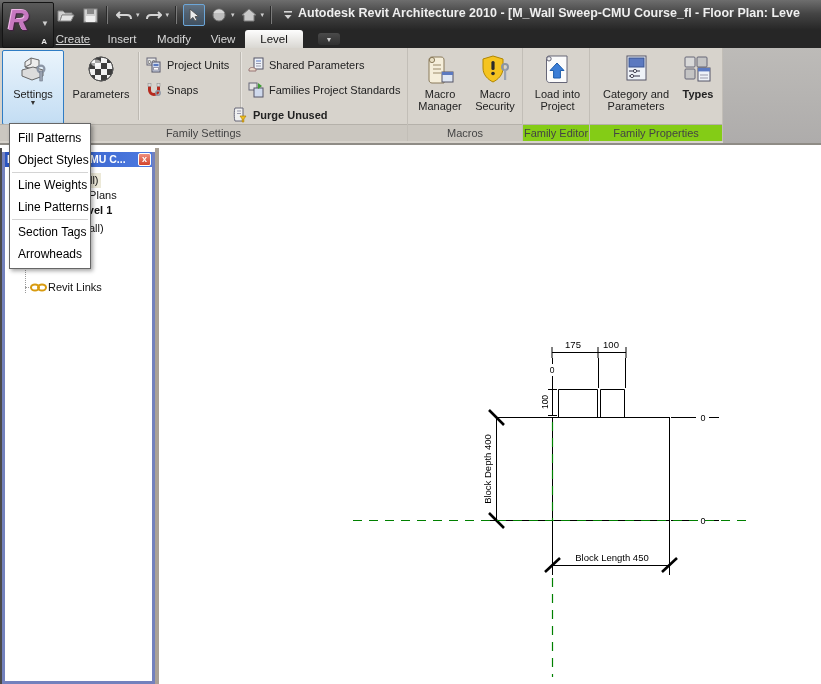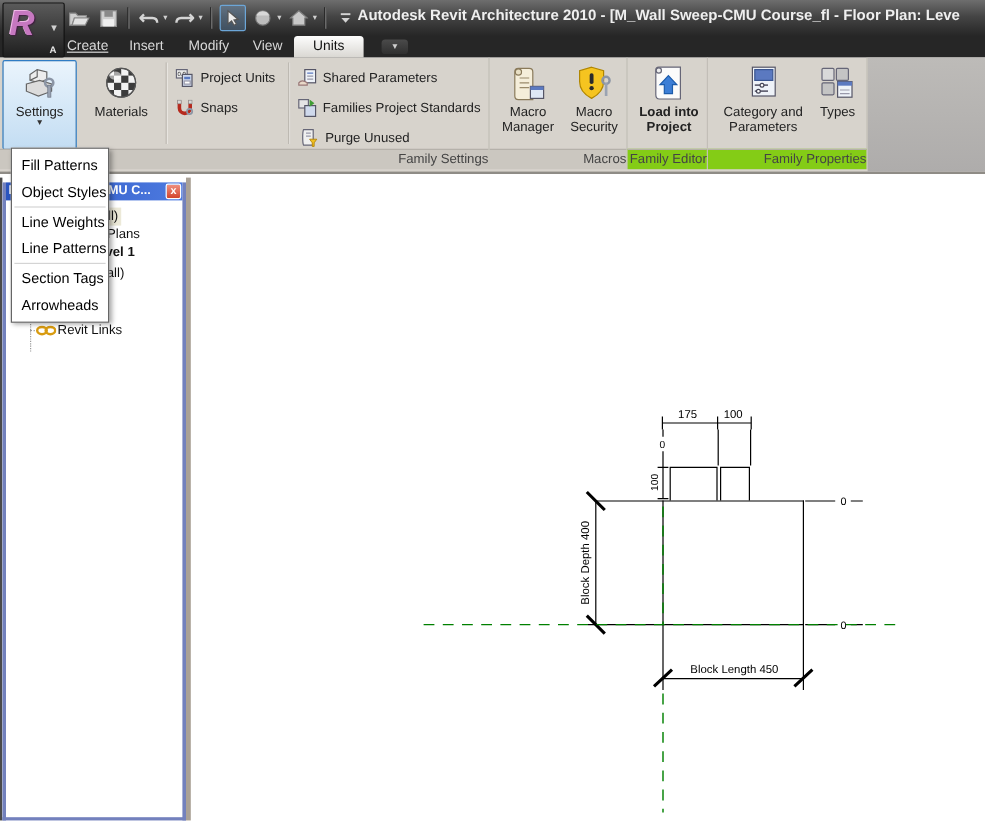--- a/index.html
+++ b/index.html
@@ -29,21 +29,21 @@
   .ribbon-toggle{position:absolute;left:318px;top:3px;width:22px;height:12px;border-radius:3px;
     background:linear-gradient(#4a4a4a,#303030);display:flex;align-items:center;justify-content:center;}
   .ribbon-toggle span{color:#cfcfcf;font-size:7px;line-height:7px;}
   
   .ribbon{position:absolute;left:0;top:48px;width:821px;height:97px;background:#d7d3cc;
     border-bottom:2px solid #8f8c86;box-sizing:border-box;}
   .rib-fill{position:absolute;left:723px;top:0;width:98px;height:95px;
     background:linear-gradient(#bdbbb8,#aeacab);}
   .panel{position:absolute;top:0;height:93px;border-right:1px solid #c2beb7;box-sizing:border-box;}
   .plabel{position:absolute;left:0;bottom:0;width:100%;height:16px;line-height:16px;
-    text-align:right;font-size:11px;color:#444;background:#cbc7c0;border-top:1px solid #b5b1aa;}
+    text-align:center;font-size:11px;color:#444;background:#cbc7c0;border-top:1px solid #b5b1aa;}
   .plabel.green{background:#84cc16;}
   .bigbtn{position:absolute;top:2px;height:73px;text-align:center;font-size:11px;color:#222;
     line-height:12px;border:1px solid transparent;border-radius:2px;}
   .bigbtn .bicon{margin:3px auto 2px auto;width:32px;height:32px;}
   .bigbtn.open{border:1px solid #2f7cc4;background:linear-gradient(#eaf4fc,#c3ddf3);}
   .bigbtn .dd{font-size:7px;color:#333;line-height:6px;}
   .smallbtn{position:absolute;height:20px;display:flex;align-items:center;gap:5px;
     font-size:11px;color:#222;white-space:nowrap;}
   .vsep{position:absolute;top:4px;height:68px;width:1px;background:#bdb9b2;border-right:1px solid #e8e5e0;}
   
@@ -144,21 +144,21 @@
     <div class="r-logo">R</div>
     <div class="dd">▼</div>
     <div class="sub-a">A</div>
   </div>
 
   <div class="tabbar">
     <div class="tab" style="left:50px;width:46px;text-decoration:underline;">Create</div>
     <div class="tab" style="left:100px;width:44px;">Insert</div>
     <div class="tab" style="left:149px;width:50px;">Modify</div>
     <div class="tab" style="left:204px;width:38px;">View</div>
-    <div class="tab active" style="left:245px;width:58px;">Units</div>
+    <div class="tab active" style="left:245px;width:58px;">Level</div>
     <div class="ribbon-toggle">
         <span>▼</span>
       </div>
   </div>
 
   <div class="ribbon">
     <div class="rib-fill"></div>
 
     <div class="panel" style="left:0;width:408px;">
       <div class="bigbtn open" style="left:2px;width:60px;">
@@ -190,21 +190,21 @@
                 <rect x="16" y="9" width="6" height="6"></rect>
               <rect x="10" y="15" width="6" height="6"></rect>
                 <rect x="22" y="15" width="6" height="6"></rect>
               <rect x="4" y="21" width="6" height="6"></rect>
                 <rect x="16" y="21" width="6" height="6"></rect>
             </g>
             <circle cx="16" cy="15" r="12" fill="none" stroke="#555"></circle>
             <ellipse cx="11" cy="9" rx="5" ry="3.5" fill="rgba(255,255,255,.55)"></ellipse>
           </svg>
         </div>
-        <div>Materials</div>
+        <div>Parameters</div>
       </div>
       <div class="vsep" style="left:138px;"></div>
       <div class="smallbtn" style="left:146px;top:7px;">
         <svg width="16" height="16" viewBox="0 0 16 16">
           <rect x="1" y="1" width="9" height="7" fill="#e8e8e8" stroke="#667"></rect>
           <text x="2" y="6.5" font-size="5" fill="#333">0.0</text>
           <rect x="6" y="5" width="8" height="10" fill="#cfd9ec" stroke="#556"></rect>
           <rect x="7.5" y="7" width="5" height="2" fill="#5b79c0"></rect>
           <rect x="7.5" y="10.5" width="5" height="2.6" fill="#fff" stroke="#99a"></rect>
         </svg>
@@ -231,21 +231,21 @@
         <span>Shared Parameters</span>
       </div>
       <div class="smallbtn" style="left:248px;top:32px;">
         <svg width="16" height="16" viewBox="0 0 16 16">
           <rect x="1" y="1" width="8" height="7" fill="#e4e4e4" stroke="#667"></rect>
           <rect x="6" y="6" width="9" height="9" fill="#cfd9ec" stroke="#556"></rect>
           <path d="M10 1 L14 4 L10 7 Z" fill="#3f9c35"></path>
         </svg>
         <span>Families Project Standards</span>
       </div>
-      <div class="smallbtn" style="left:250px;top:57px;">
+      <div class="smallbtn" style="left:232px;top:57px;font-weight:bold;">
         <svg width="16" height="16" viewBox="0 0 16 16">
           <path d="M3 1 L11 1 L11 14 L3 14 C2 12 2 3 3 1 Z" fill="#f0f0f0" stroke="#667"></path>
           <line x1="5" y1="4" x2="9" y2="4" stroke="#99a"></line>
           <line x1="5" y1="6.5" x2="9" y2="6.5" stroke="#99a"></line>
           <path d="M8 9 L14 9 L11.8 12 L11.8 15 L10.2 15 L10.2 12 Z" fill="#f0c020" stroke="#b08000" stroke-width=".7"></path>
         </svg>
         <span>Purge Unused</span>
       </div>
       <div class="plabel">Family Settings</div>
     </div>
@@ -274,21 +274,21 @@
             <rect x="18" y="18" width="11" height="10" fill="#dfe7f4" stroke="#556"></rect>
             <rect x="18" y="18" width="11" height="3" fill="#5b79c0"></rect>
           </svg>
         </div>
         <div style="width:52px;">Macro Manager</div>
       </div>
       <div class="plabel">Macros</div>
     </div>
 
     <div class="panel" style="left:523px;width:67px;">
-      <div class="bigbtn" style="left:4px;width:59px;font-weight:bold;">
+      <div class="bigbtn" style="left:4px;width:59px;">
         <div class="bicon">
           <svg width="32" height="32" viewBox="0 0 32 32">
             <path d="M7 2 C5.2 2 4.5 3.4 4.5 4.6 L4.5 25 C4.5 27 5.6 28.5 7.5 28.5 L25 28.5 L25 2 Z" fill="#fbfbfb" stroke="#667"></path>
             <circle cx="7" cy="4.8" r="2.2" fill="#eee" stroke="#667"></circle>
             <path d="M15 9 L22 16.5 L18.4 16.5 L18.4 24 L11.6 24 L11.6 16.5 L8 16.5 Z" fill="#3c7ed6" stroke="#1d5cab"></path>
           </svg>
         </div>
         <div style="width:59px;">Load into Project</div>
       </div>
       <div class="plabel green">Family Editor</div>
@@ -313,21 +313,21 @@
           <svg width="32" height="32" viewBox="0 0 32 32">
             <rect x="3" y="3" width="10" height="10" rx="1" fill="#d9d9d9" stroke="#667"></rect>
             <rect x="15" y="3" width="10" height="10" rx="1" fill="#c4c4c4" stroke="#667"></rect>
             <rect x="3" y="15" width="10" height="10" rx="1" fill="#c4c4c4" stroke="#667"></rect>
             <rect x="16" y="14" width="12" height="13" fill="#eef2f8" stroke="#556"></rect>
             <rect x="16" y="14" width="12" height="3.4" fill="#5b79c0"></rect>
             <line x1="18" y1="21" x2="26" y2="21" stroke="#99a"></line>
             <line x1="18" y1="24" x2="26" y2="24" stroke="#99a"></line>
           </svg>
         </div>
-        <div style="width:42px;">Types</div>
+        <div style="width:42px;font-weight:bold;">Types</div>
       </div>
       <div class="plabel green">Family Properties</div>
     </div>
   </div>
 
   <div class="leftedge"></div>
   <div class="canvas">
     <svg width="662" height="536" viewBox="159 148 662 536">
       <g stroke="#000" stroke-width="1" fill="none">
 
@@ -390,21 +390,21 @@
         </div>
       <div class="trow" style="margin-top:3px;">
           <span class="lbl">Sheets (all)</span>
         </div>
       <div class="trow">
           <span class="lbl">Families</span>
         </div>
       <div class="trow">
           <span class="lbl">Groups</span>
         </div>
-      <div class="trow" style="margin-top:2px;text-decoration:underline;">
+      <div class="trow" style="margin-top:14px;text-decoration:underline;">
         <span class="hguide"></span>
         <svg class="linkicon" viewBox="0 0 17 9">
           <ellipse cx="5" cy="4.5" rx="4" ry="3" fill="none" stroke="#d89b10" stroke-width="2"></ellipse>
           <ellipse cx="12" cy="4.5" rx="4" ry="3" fill="none" stroke="#d89b10" stroke-width="2"></ellipse>
         </svg>
         <span class="lbl">Revit Links</span>
       </div>
     </div>
   </div>
 

